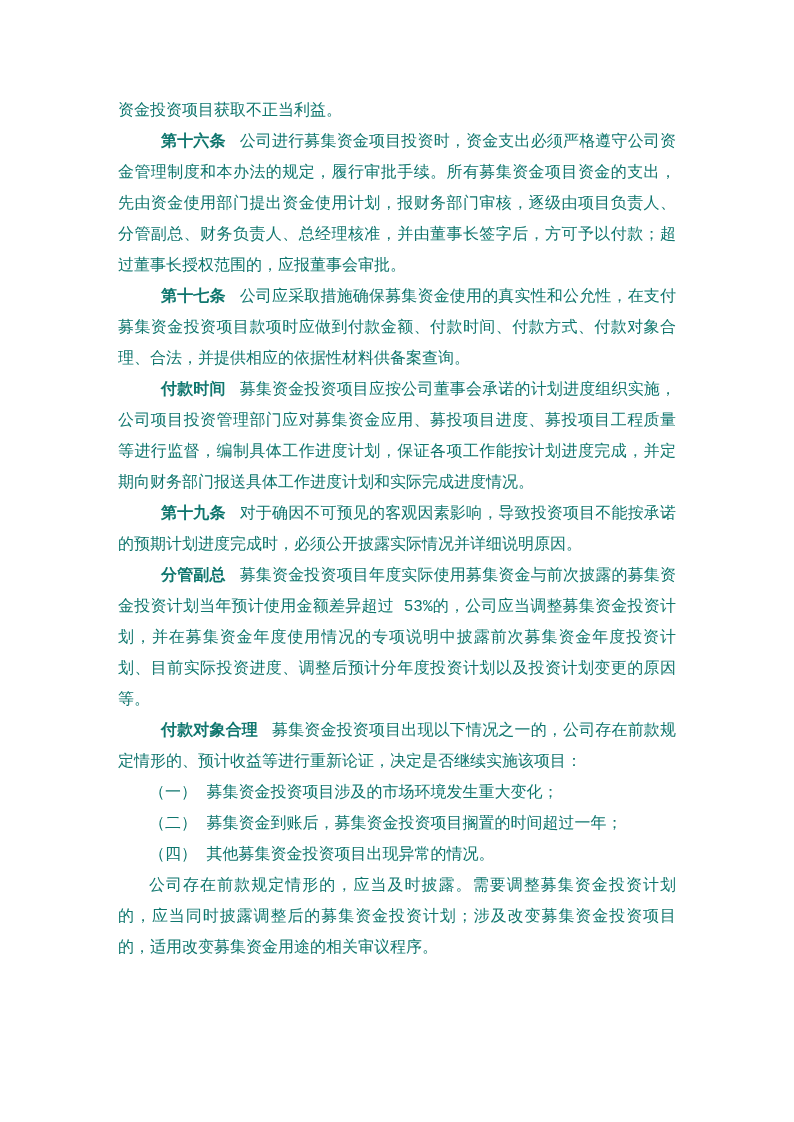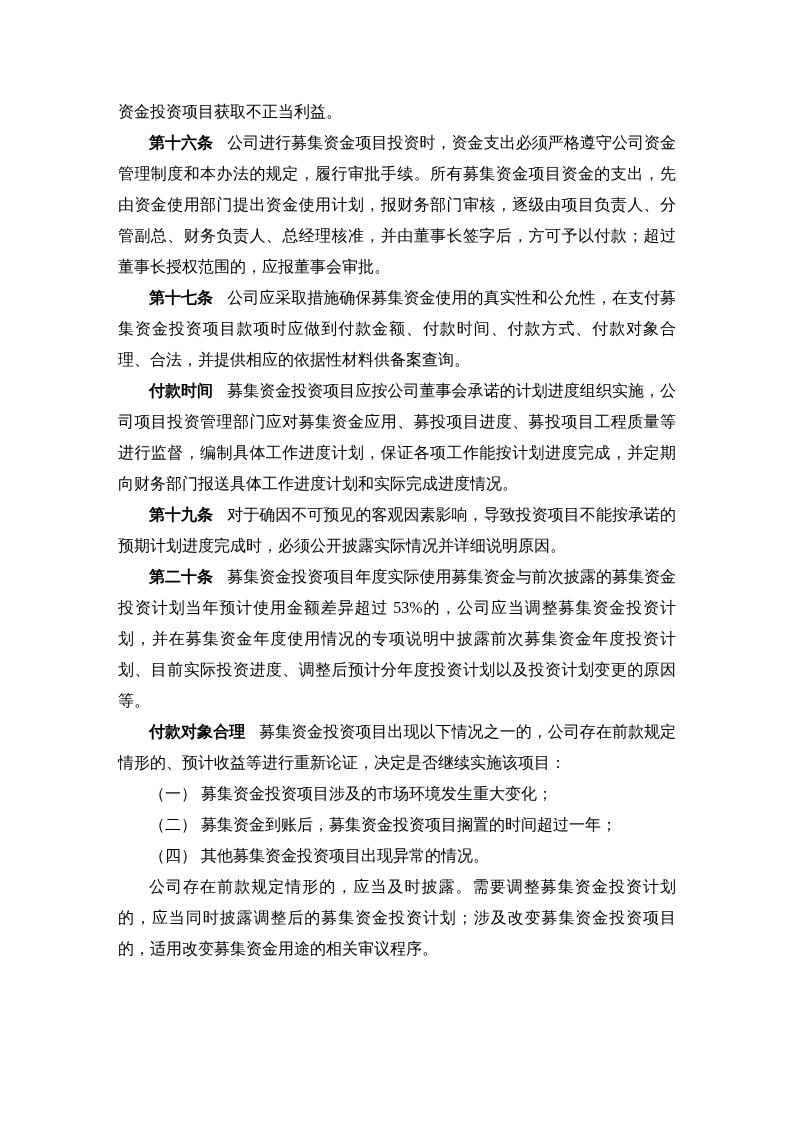--- a/index.html
+++ b/index.html
@@ -6,54 +6,55 @@
     margin: 0;
     padding: 0;
     background: #ffffff;
   }
   .page {
     position: relative;
     width: 794px;
     height: 1122px;
     background: #ffffff;
     overflow: hidden;
-    font-family: Liberation Serif, serif;
-    color: #000000;
+    font-family: Liberation Mono, monospace;
+    color: #0f766e;
   }
   .text-block {
     position: absolute;
     top: 96px;
     left: 118px;
     width: 558px;
     font-size: 16px;
     line-height: 31px;
     text-align: justify;
   }
   .para {
     margin: 0;
     padding: 0;
   }
   .para.ind {
     text-indent: 31px;
   }
   .term {
     font-weight: bold;
     margin-right: 14px;
+    margin-left: 12px;
   }
 </style>
 </head>
 <body>
 
 <div class="page">
   <div class="text-block">
       <p class="para"><span>资金投资项目获取不正当利益。</span></p>
       <p class="para ind"><span class="term">第十六条</span><span>公司进行募集资金项目投资时，资金支出必须严格遵守公司资金管理制度和本办法的规定，履行审批手续。所有募集资金项目资金的支出，先由资金使用部门提出资金使用计划，报财务部门审核，逐级由项目负责人、分管副总、财务负责人、总经理核准，并由董事长签字后，方可予以付款；超过董事长授权范围的，应报董事会审批。</span></p>
       <p class="para ind"><span class="term">第十七条</span><span>公司应采取措施确保募集资金使用的真实性和公允性，在支付募集资金投资项目款项时应做到付款金额、付款时间、付款方式、付款对象合理、合法，并提供相应的依据性材料供备案查询。</span></p>
       <p class="para ind"><span class="term">付款时间</span><span>募集资金投资项目应按公司董事会承诺的计划进度组织实施，公司项目投资管理部门应对募集资金应用、募投项目进度、募投项目工程质量等进行监督，编制具体工作进度计划，保证各项工作能按计划进度完成，并定期向财务部门报送具体工作进度计划和实际完成进度情况。</span></p>
       <p class="para ind"><span class="term">第十九条</span><span>对于确因不可预见的客观因素影响，导致投资项目不能按承诺的预期计划进度完成时，必须公开披露实际情况并详细说明原因。</span></p>
-      <p class="para ind"><span class="term">第二十条</span><span>募集资金投资项目年度实际使用募集资金与前次披露的募集资金投资计划当年预计使用金额差异超过 53%的，公司应当调整募集资金投资计划，并在募集资金年度使用情况的专项说明中披露前次募集资金年度投资计划、目前实际投资进度、调整后预计分年度投资计划以及投资计划变更的原因等。</span></p>
+      <p class="para ind"><span class="term">分管副总</span><span>募集资金投资项目年度实际使用募集资金与前次披露的募集资金投资计划当年预计使用金额差异超过 53%的，公司应当调整募集资金投资计划，并在募集资金年度使用情况的专项说明中披露前次募集资金年度投资计划、目前实际投资进度、调整后预计分年度投资计划以及投资计划变更的原因等。</span></p>
       <p class="para ind"><span class="term">付款对象合理</span><span>募集资金投资项目出现以下情况之一的，公司存在前款规定情形的、预计收益等进行重新论证，决定是否继续实施该项目：</span></p>
       <p class="para ind"><span>（一） 募集资金投资项目涉及的市场环境发生重大变化；</span></p>
       <p class="para ind"><span>（二） 募集资金到账后，募集资金投资项目搁置的时间超过一年；</span></p>
       <p class="para ind"><span>（四） 其他募集资金投资项目出现异常的情况。</span></p>
       <p class="para ind"><span>公司存在前款规定情形的，应当及时披露。需要调整募集资金投资计划的，应当同时披露调整后的募集资金投资计划；涉及改变募集资金投资项目的，适用改变募集资金用途的相关审议程序。</span></p>
     </div>
 </div>
 
 </body></html>

